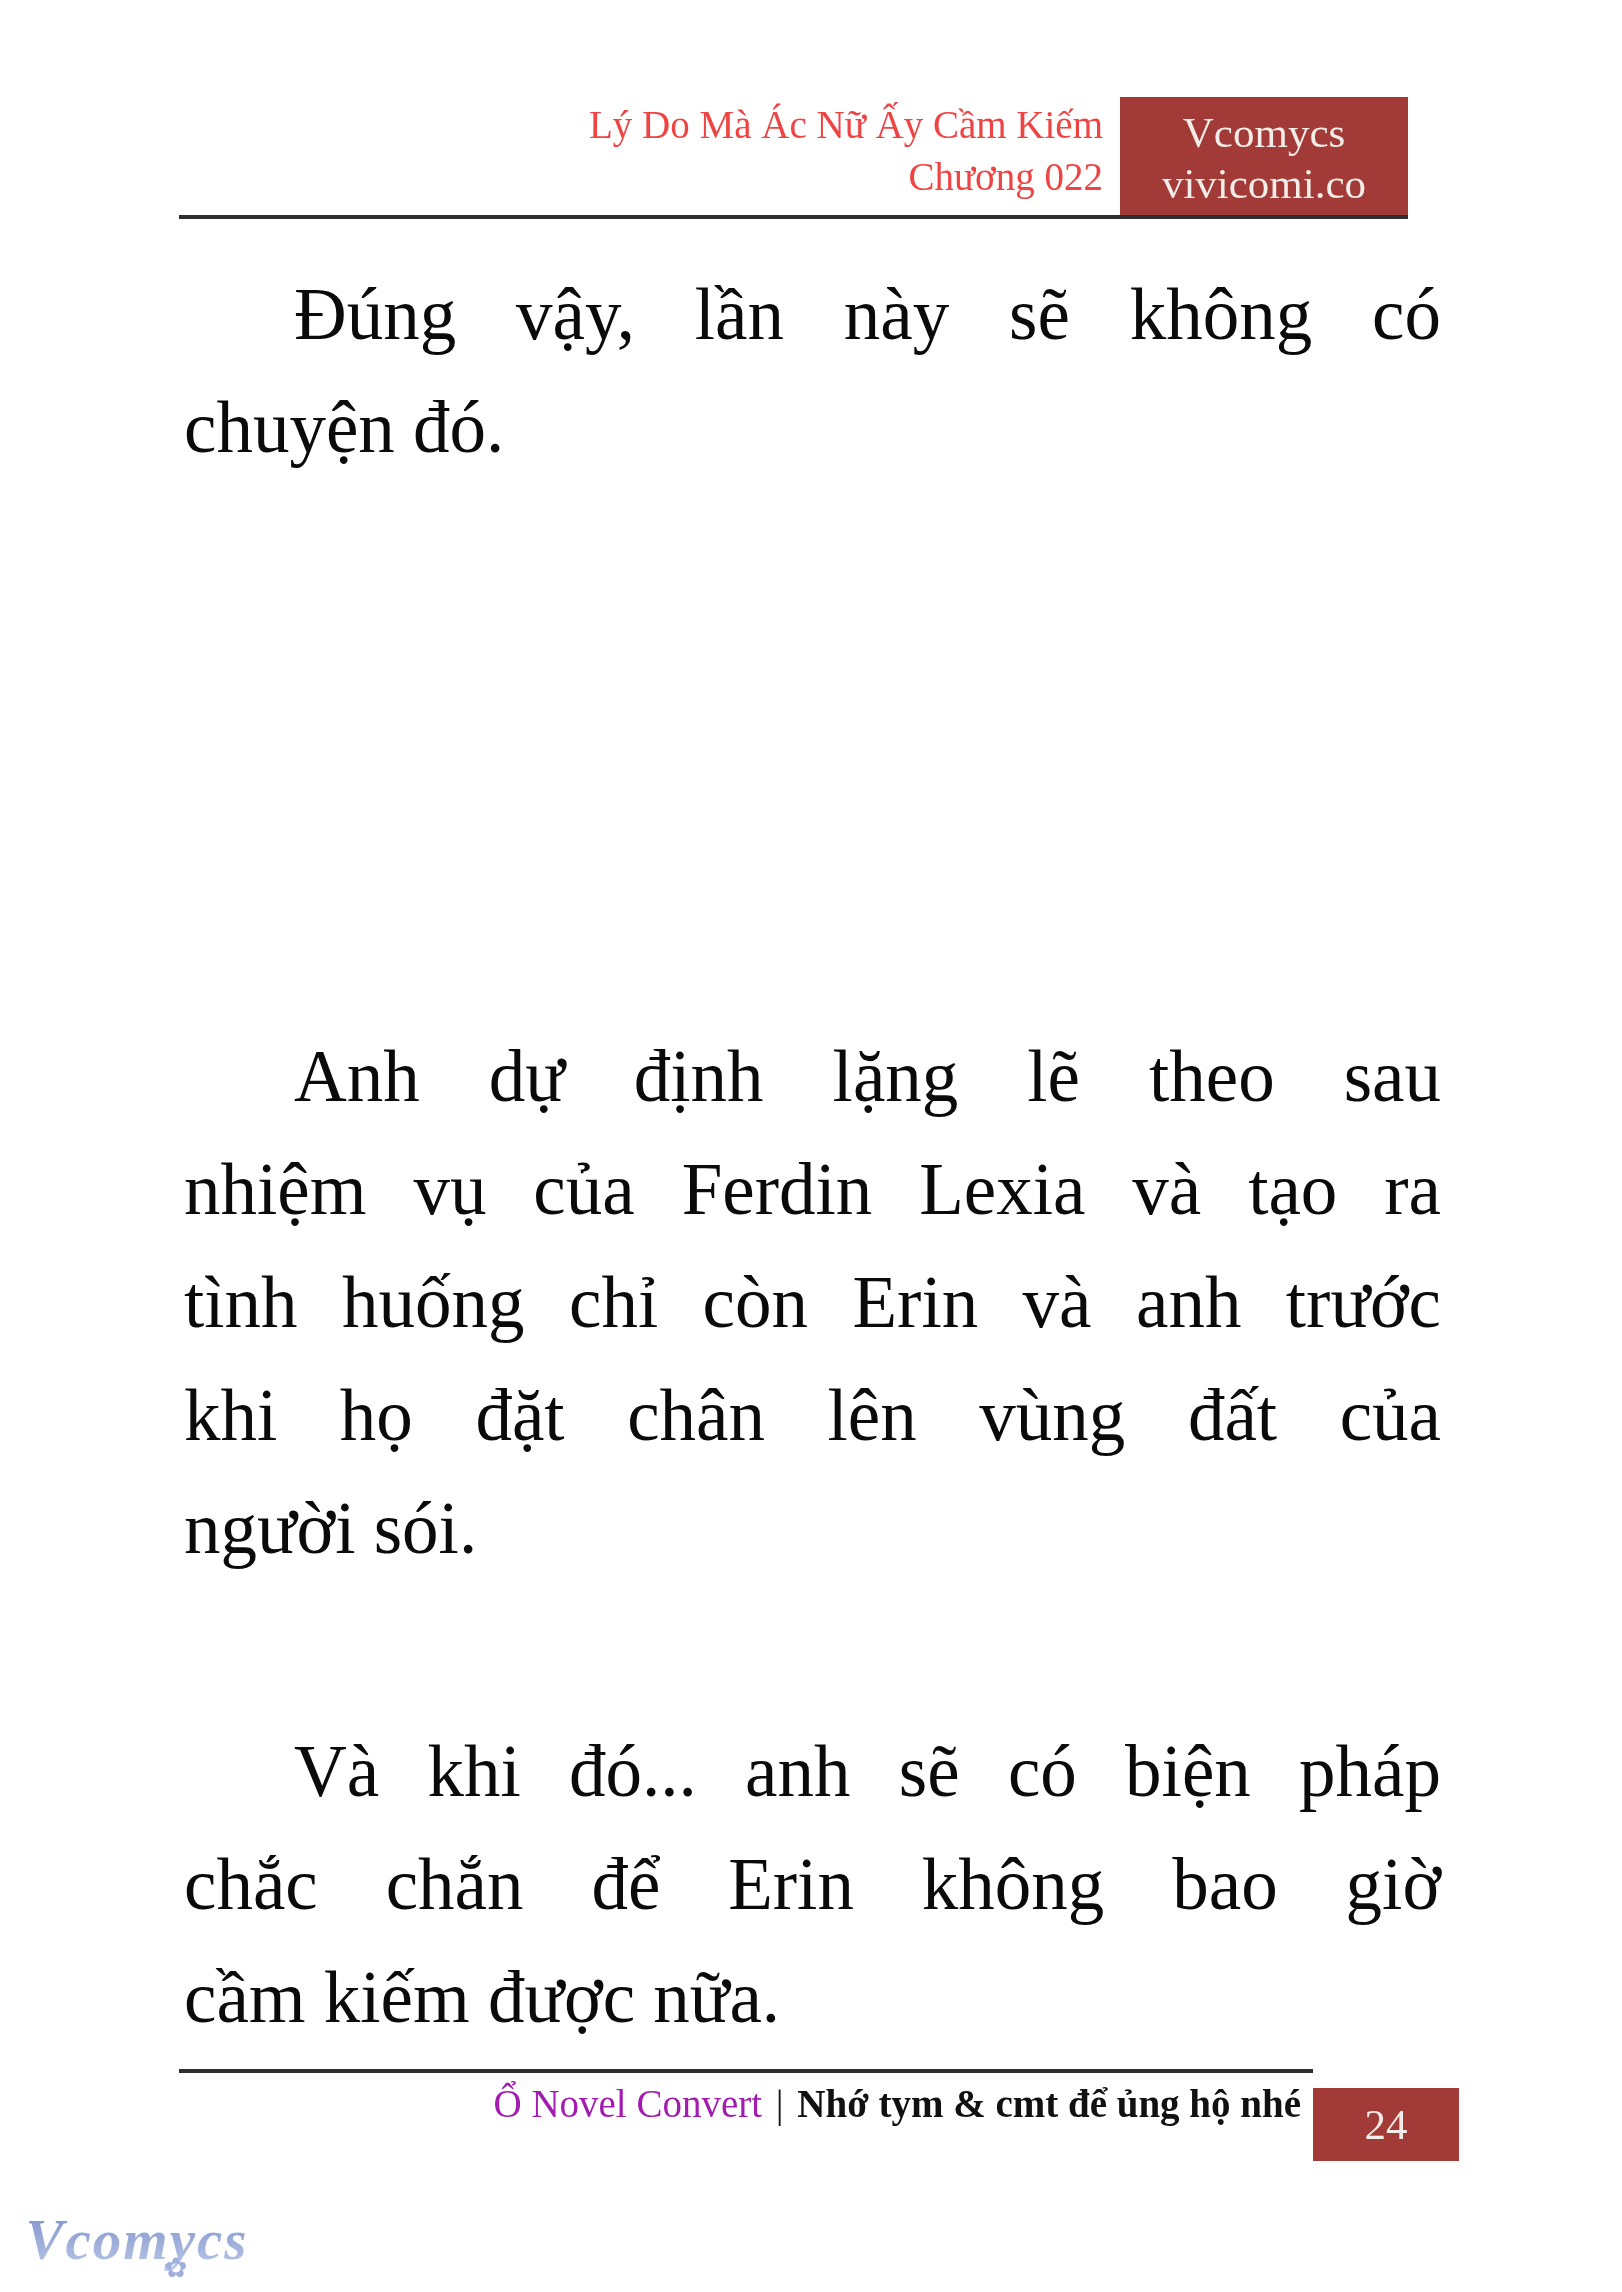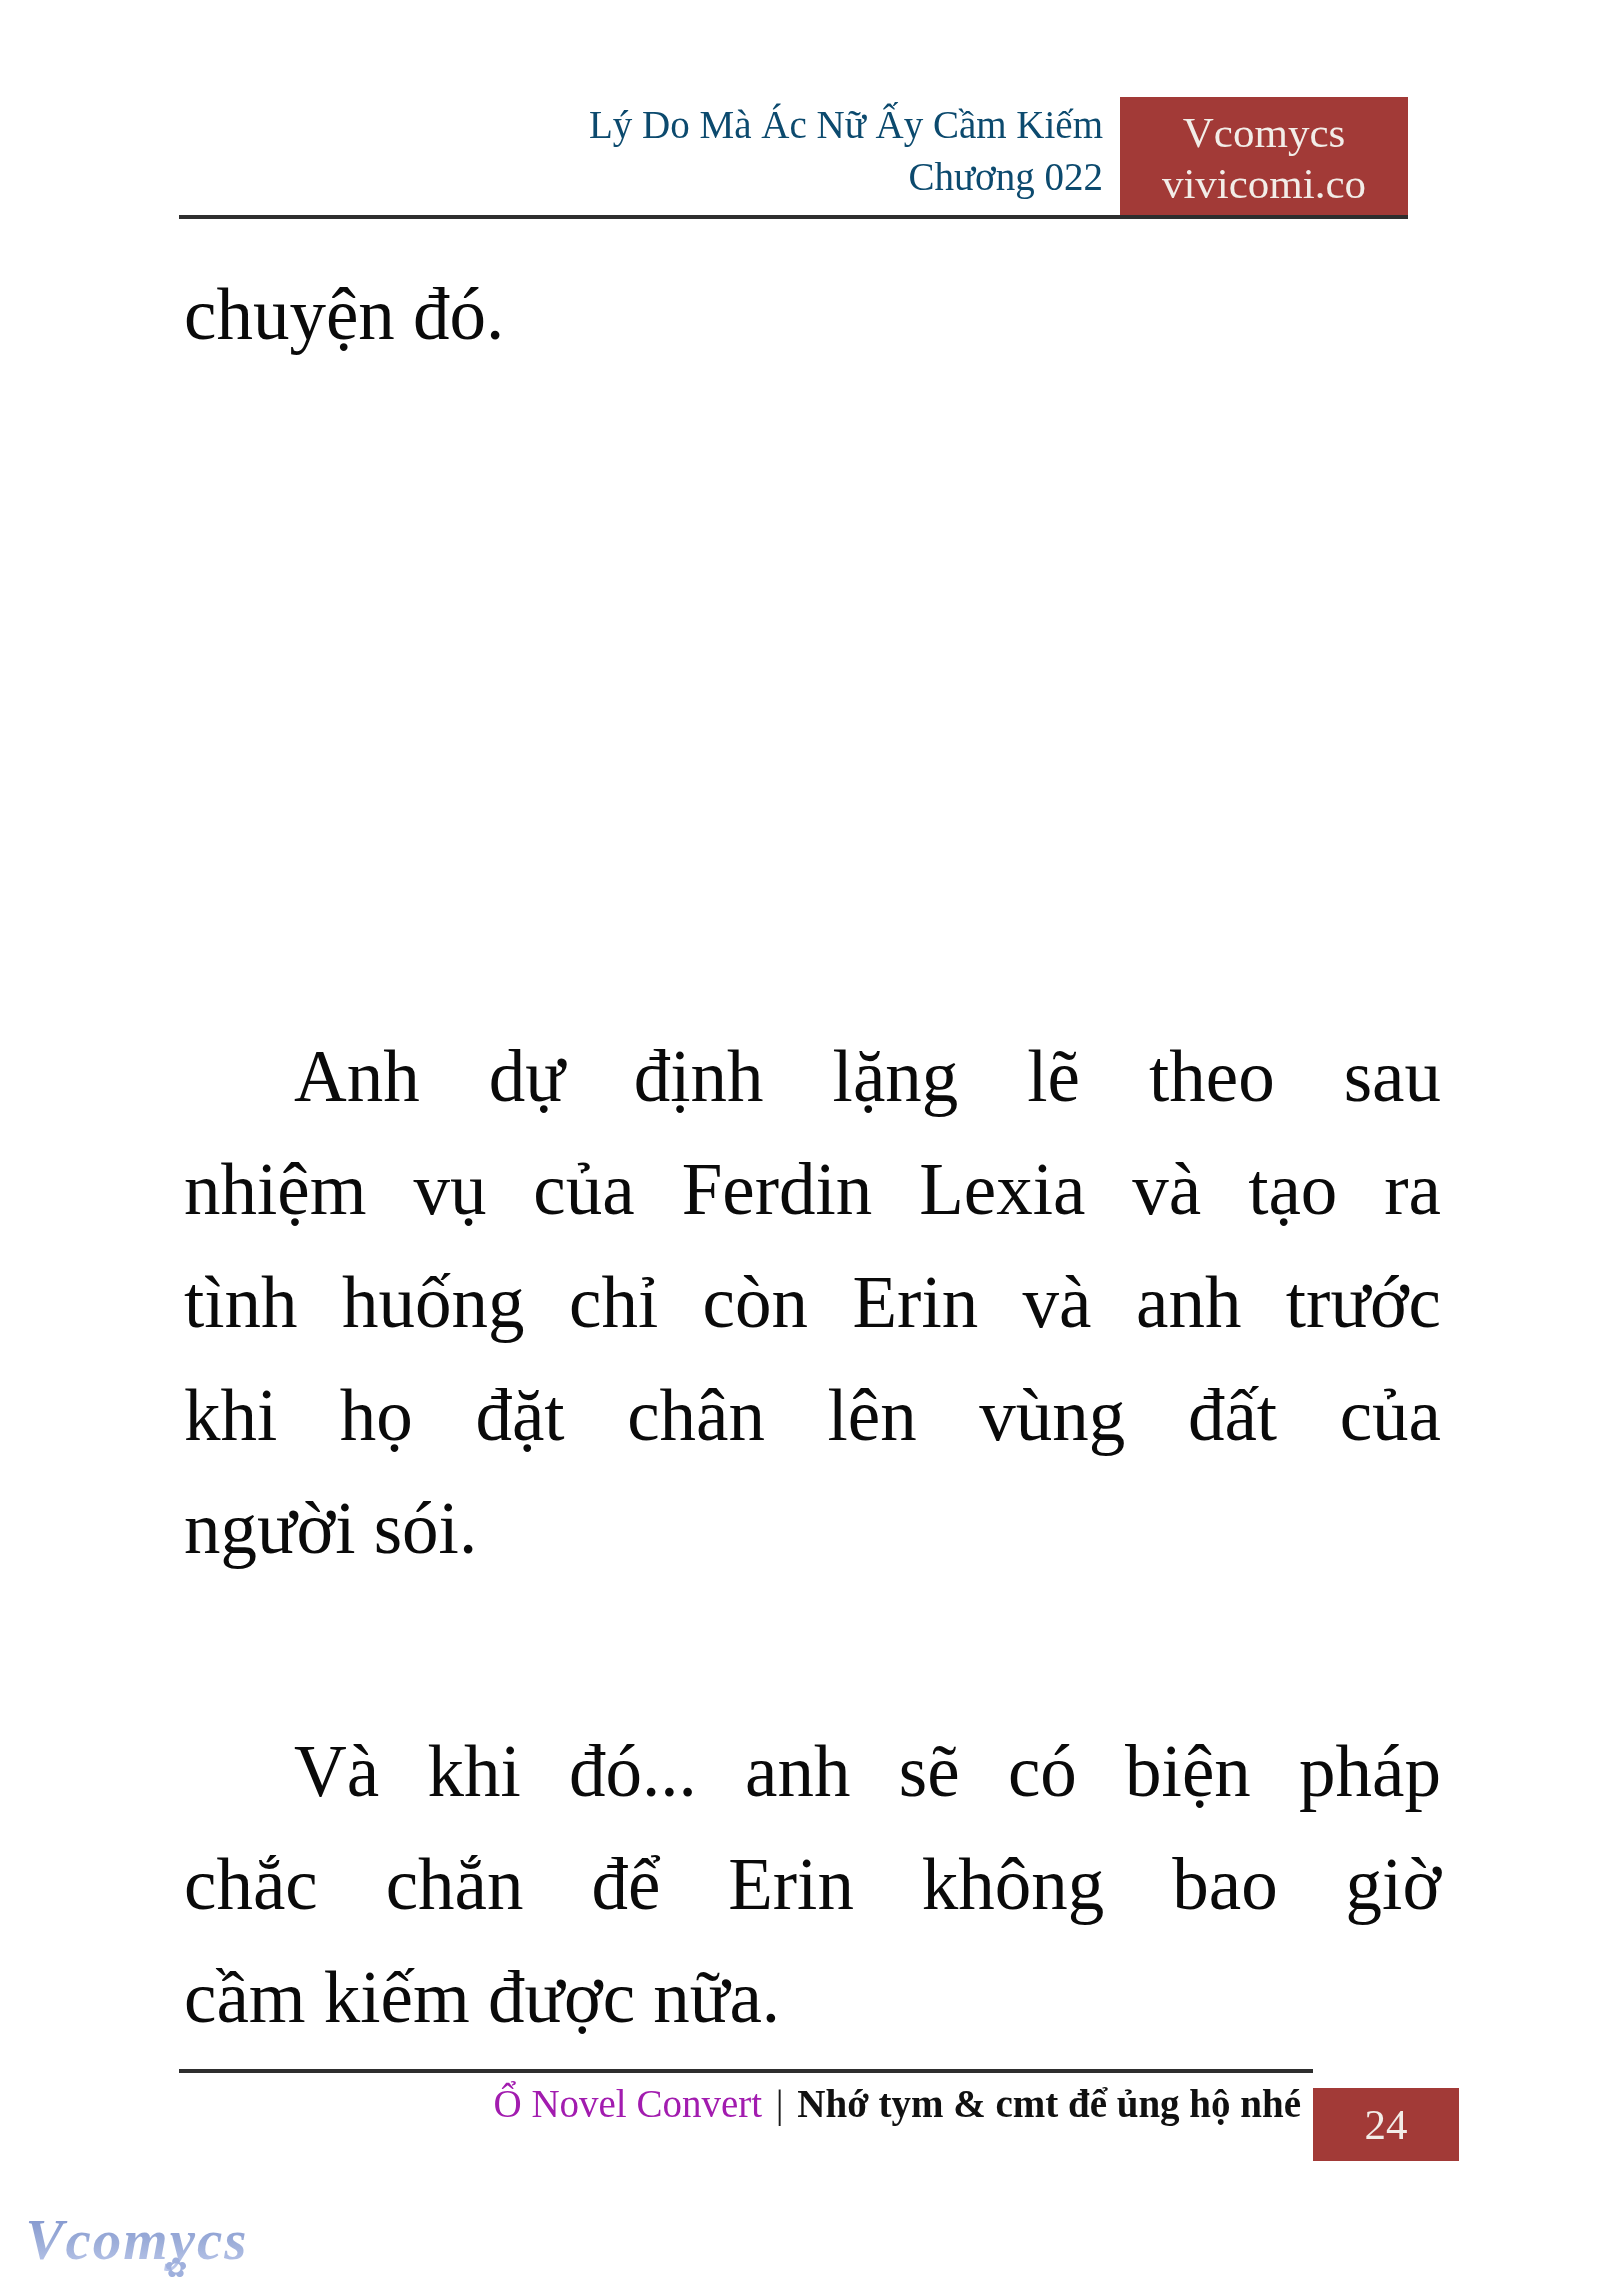--- a/index.html
+++ b/index.html
@@ -15,21 +15,21 @@
 
   
   .header-title {
     position: absolute;
     top: 99px;
     right: 519px;
     width: 745px;
     text-align: right;
     font-size: 39px;
     line-height: 52px;
-    color: #0c4a6e;
+    color: #ef4444;
     white-space: nowrap;
   }
   .header-badge {
     position: absolute;
     left: 1120px;
     top: 97px;
     width: 288px;
     height: 122px;
     background: #a23a37;
     color: #f2ede8;
@@ -144,20 +144,21 @@
   </div>
 
   <div class="header-badge">
     <div>Vcomycs</div>
     <div>vivicomi.co</div>
   </div>
 
   <div class="rule header-rule"></div>
 
   <div class="para p1">
+    <div class="bline indent">Đúng vậy, lần này sẽ không có</div>
     <div class="bline last">chuyện đó.</div>
   </div>
 
 
   <div class="para p4">
     <div class="bline indent">Và khi đó... anh sẽ có biện pháp</div>
     <div class="bline">chắc chắn để Erin không bao giờ</div>
     <div class="bline last">cầm kiếm được nữa.</div>
   </div>
 

